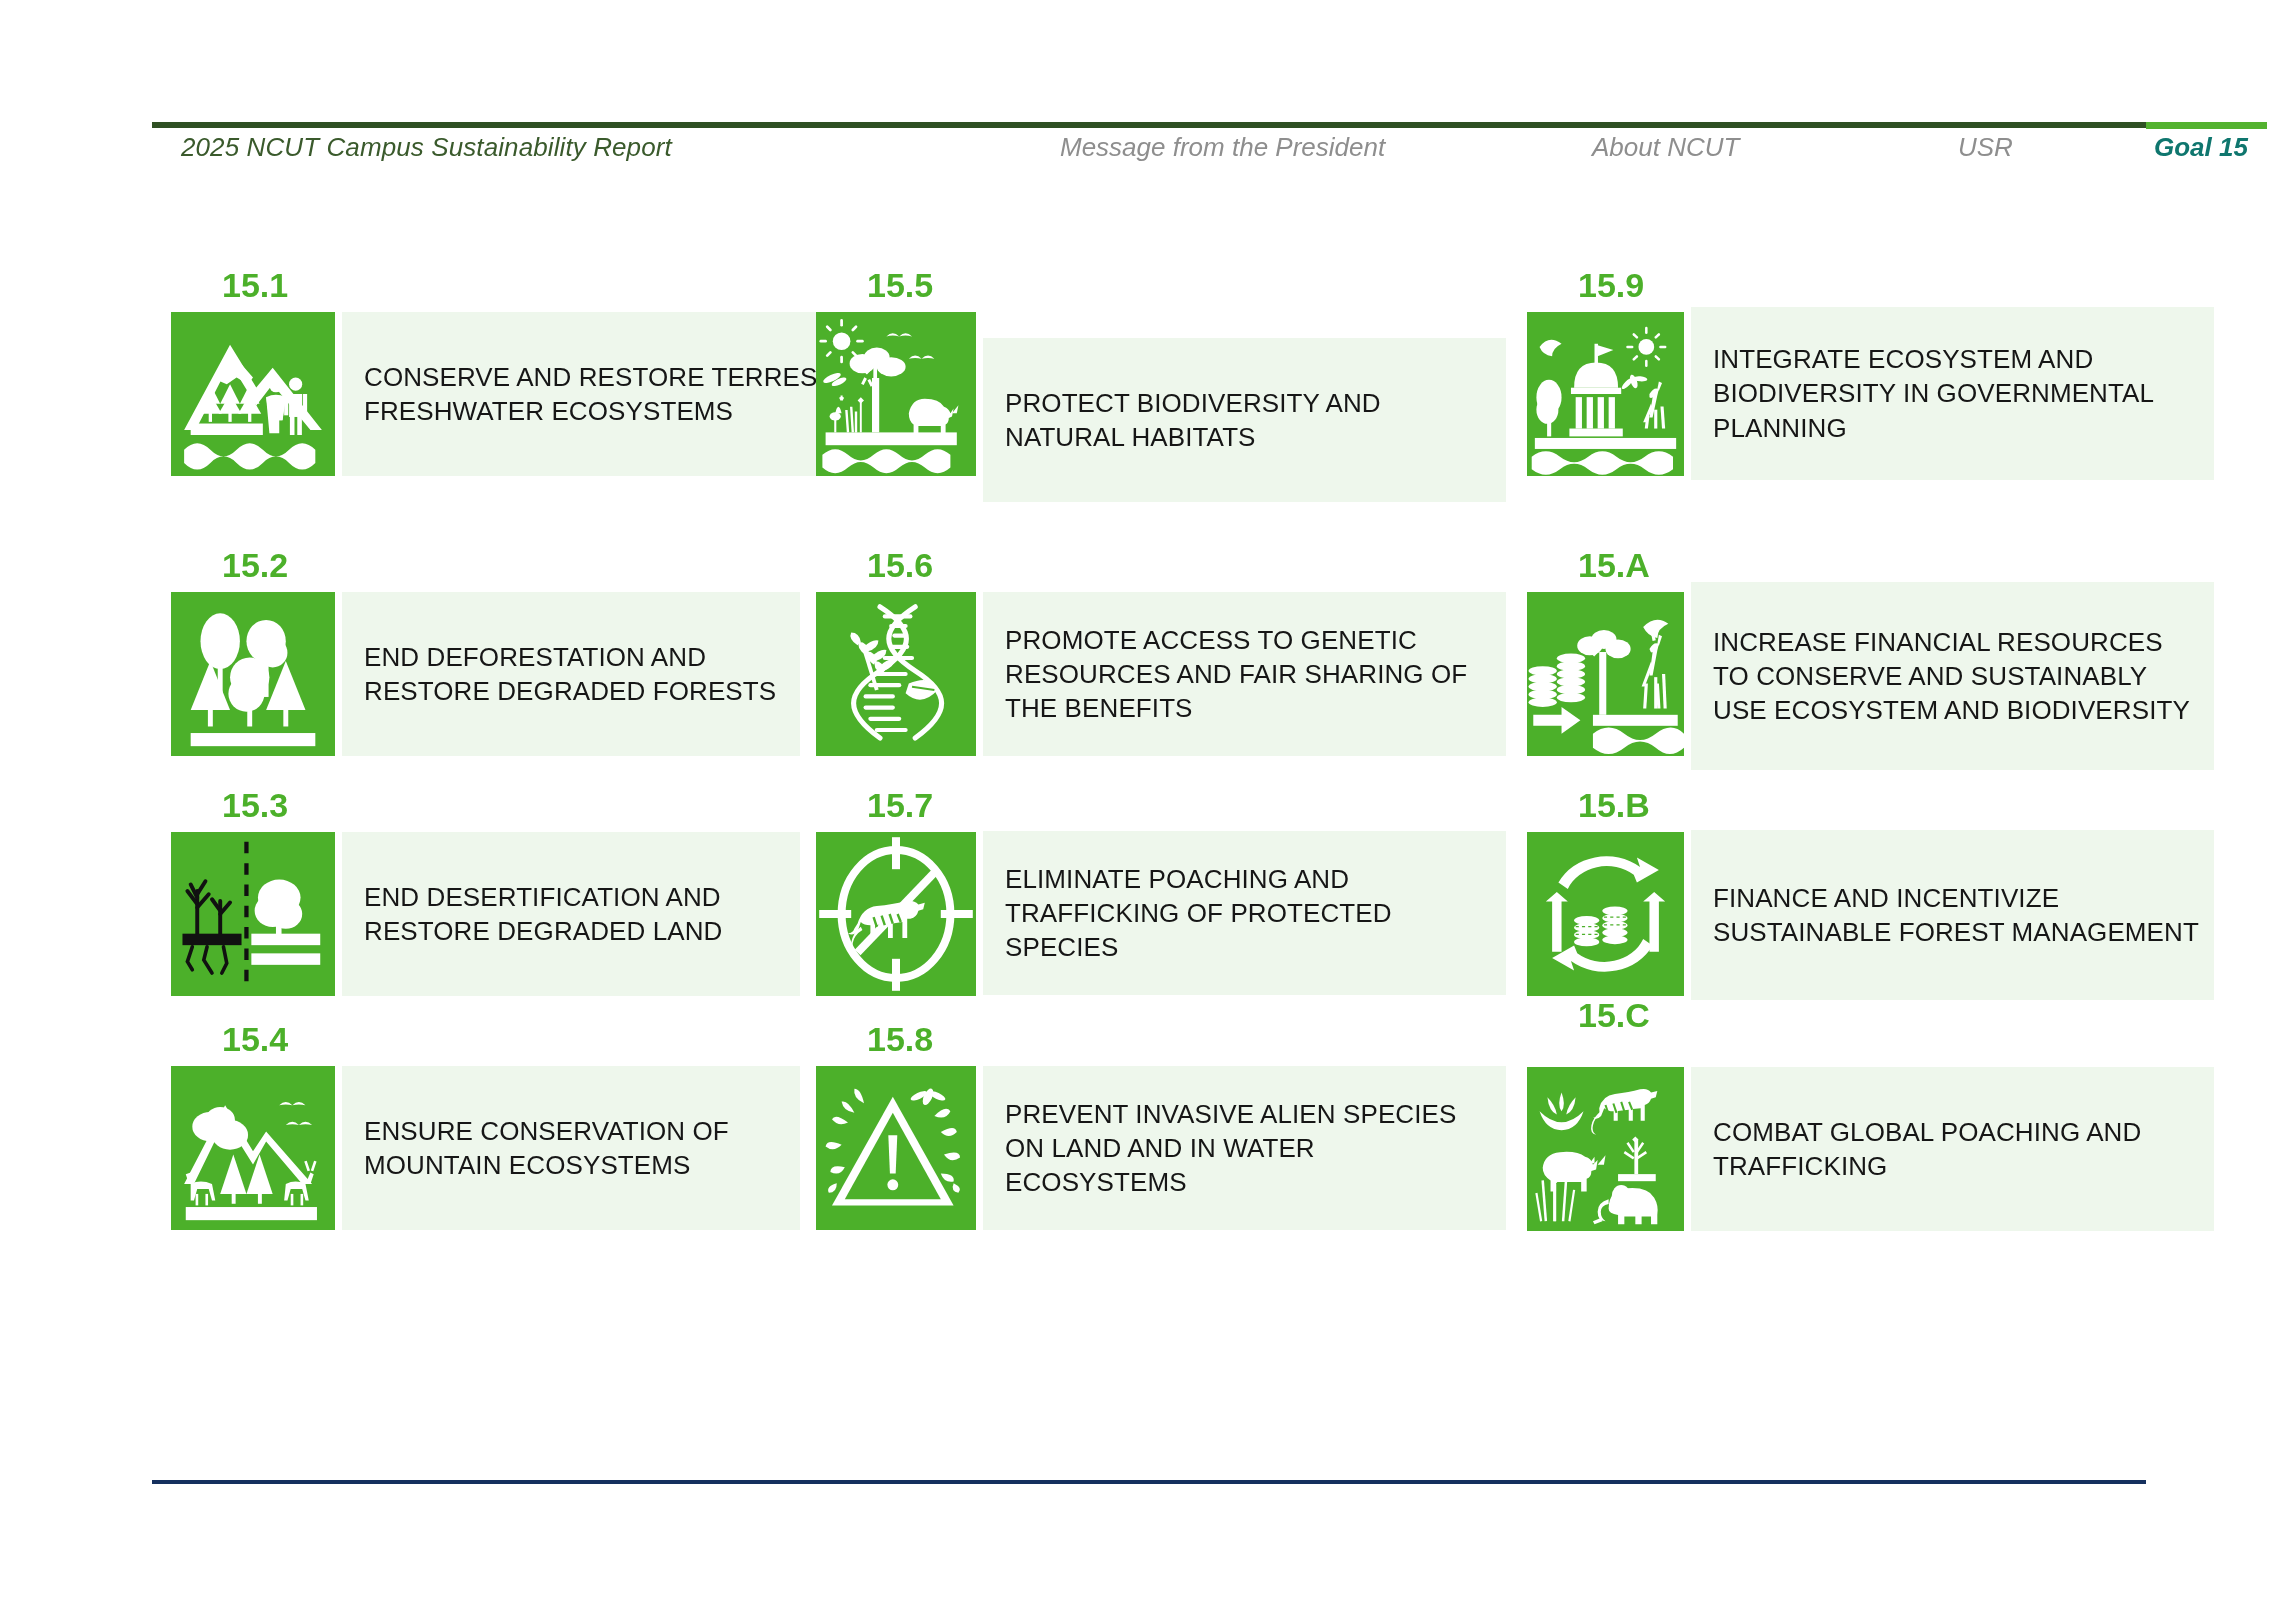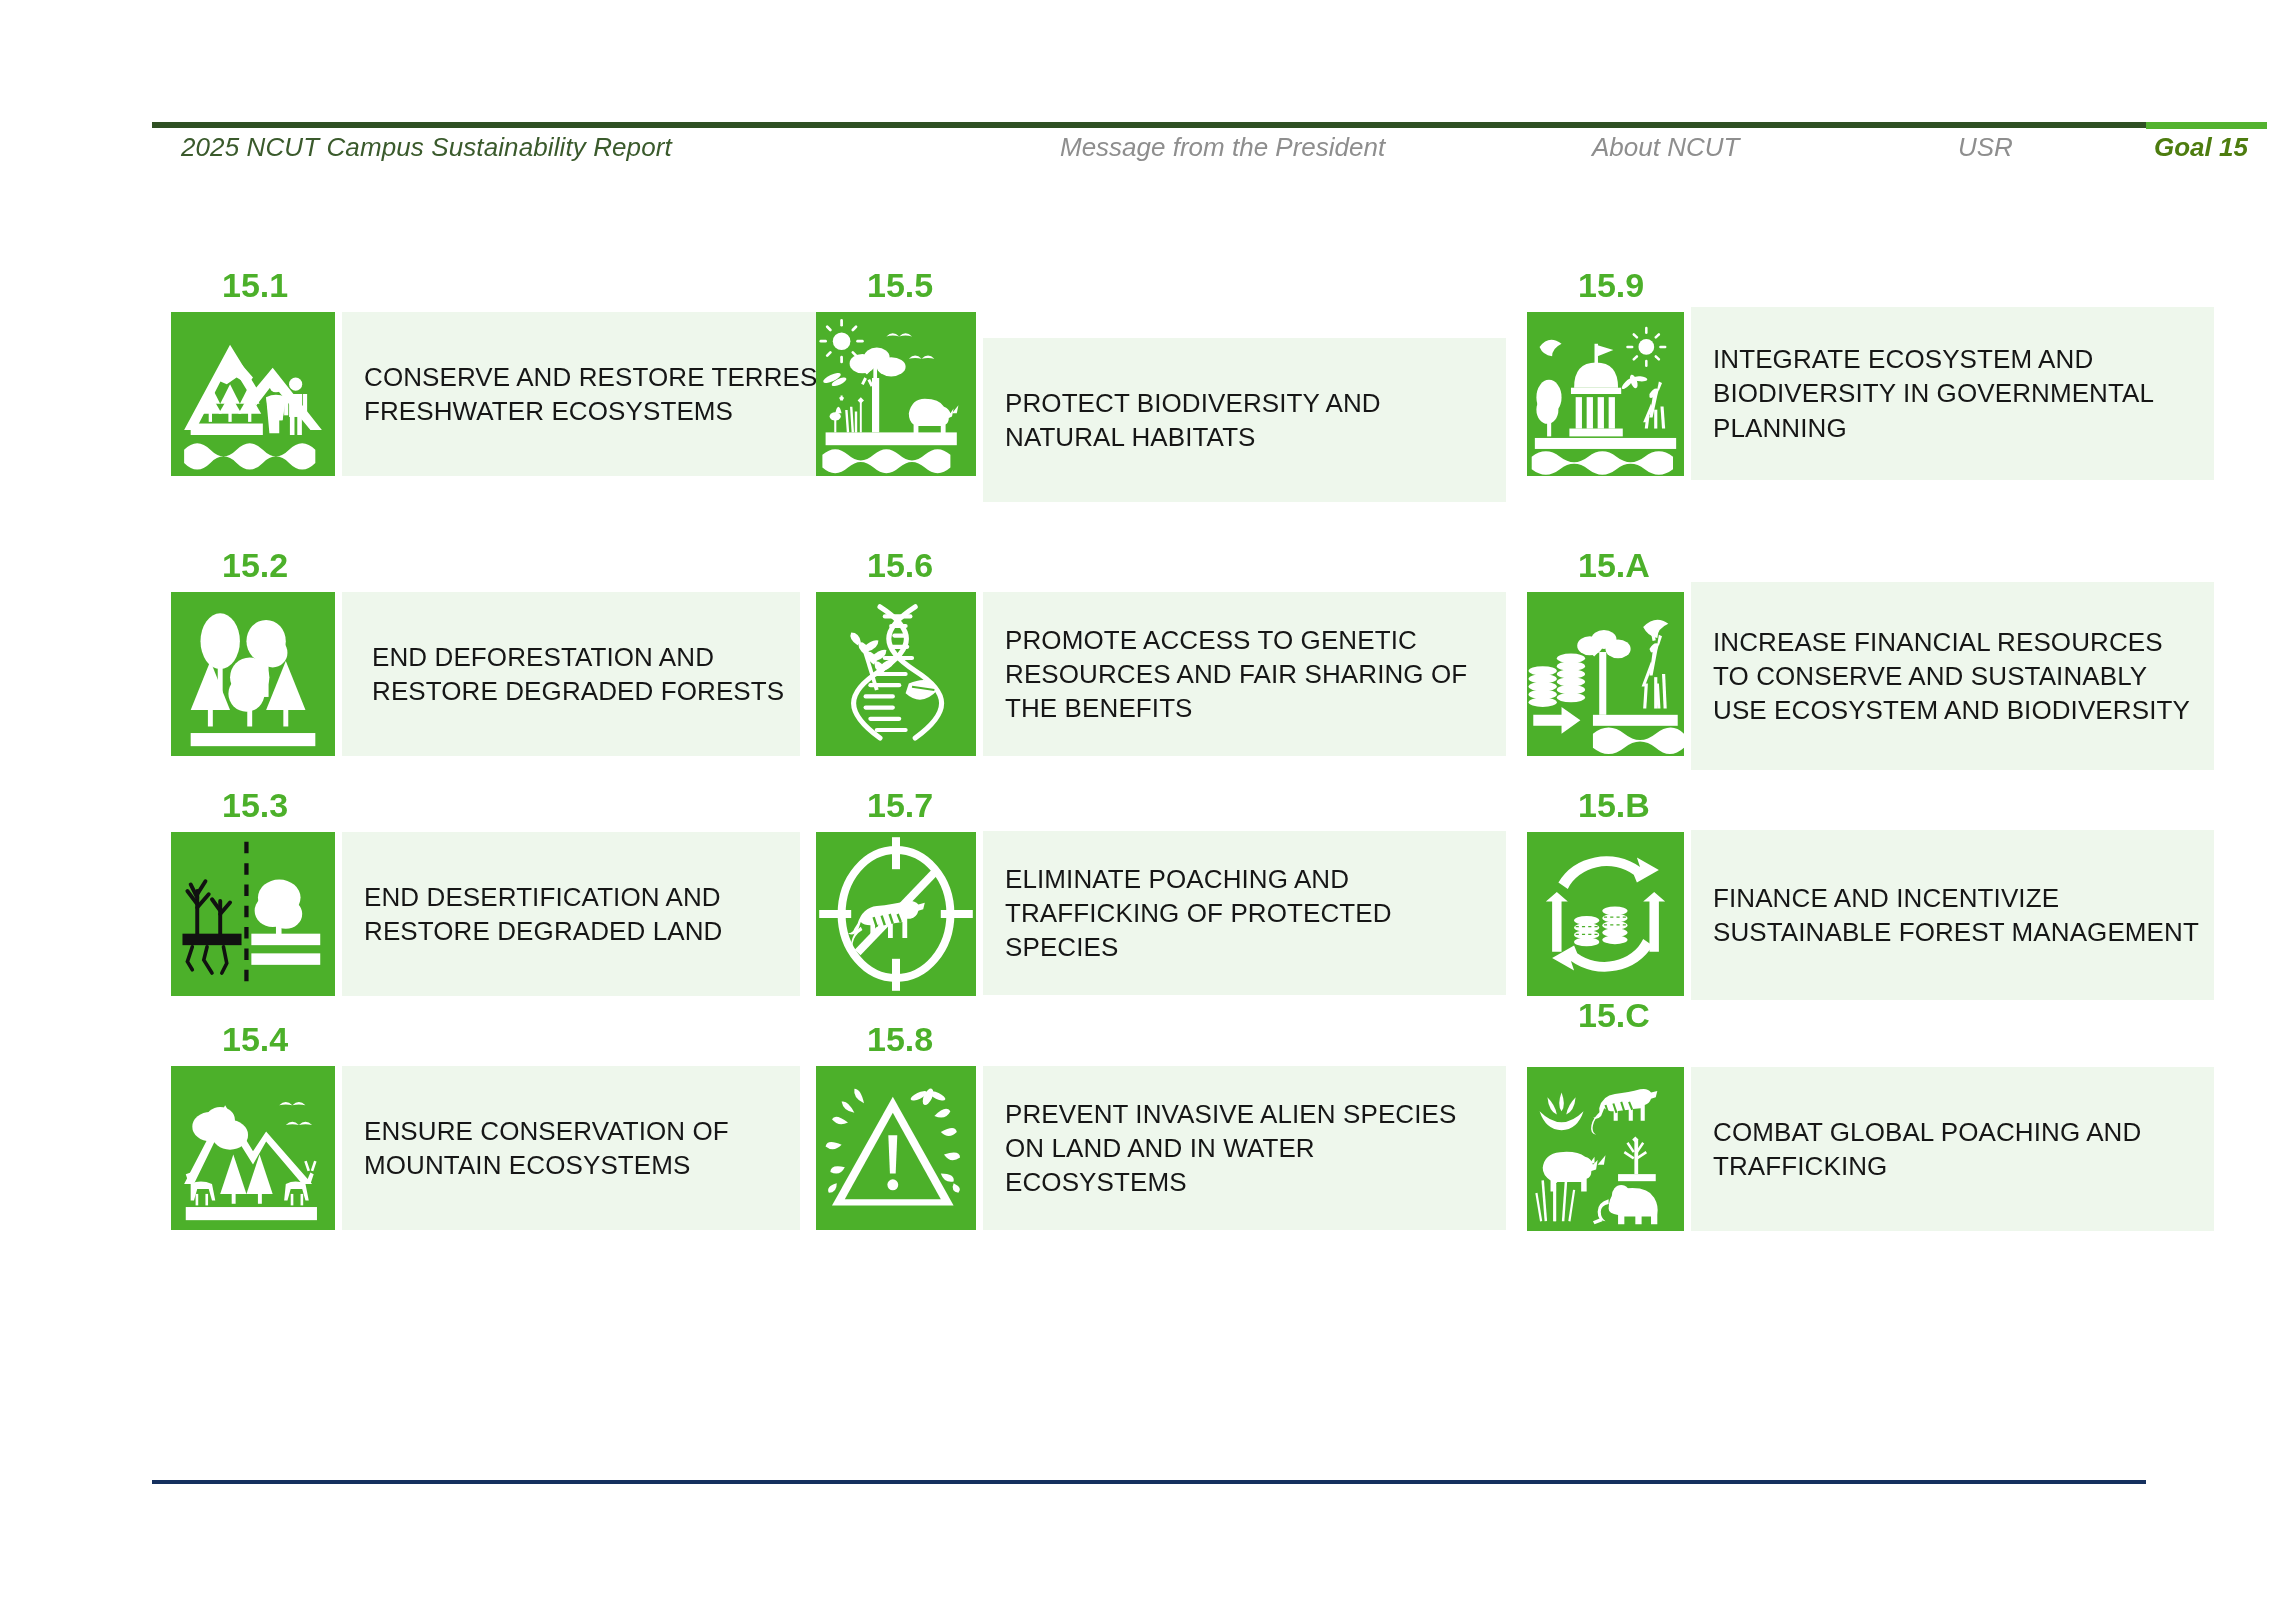--- a/index.html
+++ b/index.html
@@ -13,21 +13,21 @@
 
   
   .header-rule { position:absolute; left:152px; top:122px; width:1994px; height:5.9px; background:#2f5023; }
   .header-rule-active { position:absolute; left:2146px; top:122px; width:121px; height:7.2px; background:#53b22f; }
   .header-nav { position:absolute; left:152px; top:128px; width:2115px; height:47px;font-style:italic; }
   .h-title { position:absolute; left:29px; top:3.9px; font-size:26px; color:#3a5a2c; letter-spacing:0.1px; white-space:nowrap; }
   .h-link  { position:absolute; top:3.9px; font-size:26px; color:#8e8e8e; white-space:nowrap; }
   .h-link.n1 { left:908px; }
   .h-link.n2 { left:1440px; }
   .h-link.n3 { left:1806px; }
-  .h-link.active { left:2002px; color:#4d7c0f; font-weight:700; }
+  .h-link.active { left:2002px; color:#0f766e; font-weight:700; }
 
   
   .grid { position:absolute; left:0; top:0; width:2295px; height:1623px; }
   .cell { position:absolute; }
   .num {
     position:absolute; left:51px; top:0;
     font-size:34px; font-weight:700; color:#4cb02a; letter-spacing:0px;
     line-height:1;
   }
   .tile {
@@ -126,21 +126,21 @@
               <rect x="22.5" y="70" width="3" height="12"></rect>
             <path d="M70 42 L82 72 L58 72 Z"></path>
               <rect x="68.5" y="70" width="3" height="12"></rect>
             <ellipse cx="48" cy="52" rx="12" ry="12"></ellipse>
               <ellipse cx="46" cy="62" rx="11" ry="11"></ellipse>
               <rect x="46.5" y="68" width="3" height="14"></rect>
             <rect x="12" y="86" width="76" height="8"></rect>
           </g>
         </svg>
       </div>
-      <div class="panel" style="left:171px; top:44px; width:458px; height:164px;padding-left:8px;">
+      <div class="panel" style="left:171px; top:44px; width:458px; height:164px;">
         <div class="panel-text">END DEFORESTATION AND RESTORE DEGRADED FORESTS</div>
       </div>
     </div>
 
     <div class="cell" style="left:171px; top:788px;">
       <div class="num">15.3</div>
       <div class="tile" style="top:44px;">
         <svg width="164" height="164" viewBox="0 0 100 100">
           <g stroke="#111" stroke-width="2.4" fill="none" stroke-linecap="round">
             <path d="M16 62 L16 36"></path>

